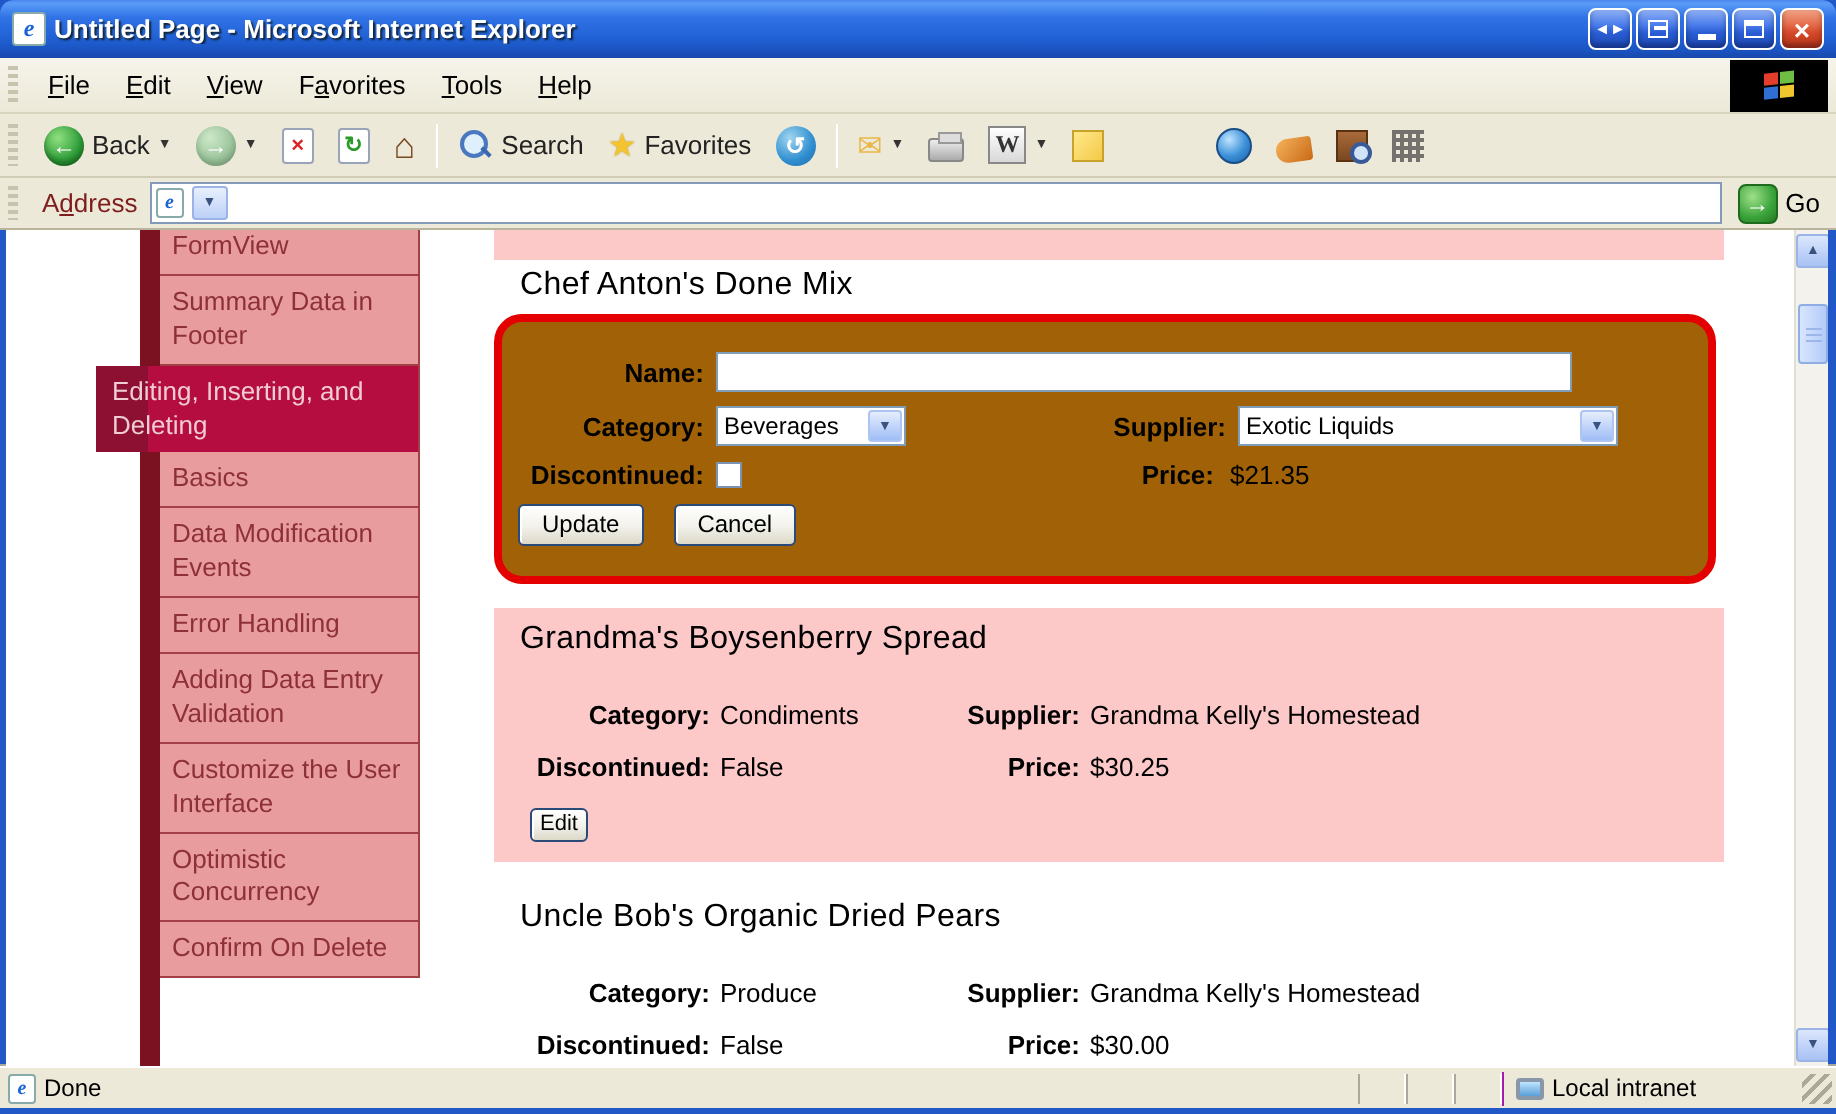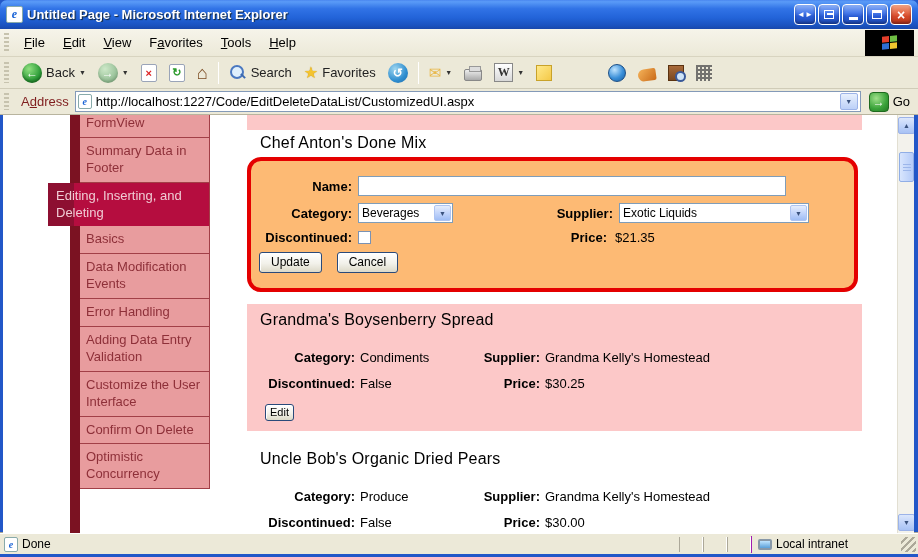--- a/index.html
+++ b/index.html
@@ -95,21 +95,21 @@
     border-bottom:1px solid #a23f47; border-right:1px solid #a23f47; cursor:pointer; }
   .nav-item.sel { position:relative; background:#b50d3f; color:#f0ccd4; margin-left:-32px; padding-left:8px;
     border-bottom:none; }
   .nav-item.sel::before { content:""; position:absolute; left:0; top:0; bottom:0; width:26px; background:#8d0f31; }
   .nav-item.sel span { position:relative; }
 
   .main { position:absolute; left:244px; top:0; width:615px; font-size:13px; }
   .pink-sliver { height:15px; background:#fcc8c8; }
   .ptitle { font-size:16px; font-weight:400; color:#000; margin:4px 0 5px 13px; letter-spacing:.2px; }
 
-  .editor-box { border:4px solid #e40000; border-radius:14px; margin-right:4px; padding:15px 8px 8px 8px; background:#fdba74; }
+  .editor-box { border:4px solid #e40000; border-radius:14px; margin-right:4px; padding:15px 8px 8px 8px; background:#a16207; }
   .frow { display:flex; align-items:center; margin-bottom:7px; }
   .lab1 { width:93px; text-align:right; font-weight:bold; margin-right:6px; white-space:nowrap; }
   .lab2 { width:160px; text-align:right; font-weight:bold; margin-right:6px; }
   .lab2.price { width:236px; }
   .txt { width:428px; height:20px; border:1px solid #7f9db9; font:12px "Liberation Sans",sans-serif; padding:0 3px; }
   .xpsel { height:20px; border:1px solid #7f9db9; background:#fff; display:flex; align-items:center; font-size:12px; padding-left:3px; }
   .xpsel .val { flex:1; white-space:nowrap; overflow:hidden; }
   .xpsel .arr { width:17px; height:16px; margin:0 1px; border:1px solid #aec4f2; border-radius:2px;
     background:linear-gradient(#e6eefc,#c6d7fb 45%,#9fbdf5); color:#3a527e; display:flex; align-items:center; justify-content:center; font-size:7px; }
   .sel-cat { width:95px; } .sel-sup { width:190px; }
@@ -256,43 +256,42 @@
     <span class="tbtn">
         <span class="gridic"></span>
       </span>
   </div>
 
   <div class="addressbar">
     <span class="grip"></span>
     <span class="addr-label"><span>A</span><span class="u">d</span><span>dress</span></span>
     <span class="addr-field">
       <span class="st-ic">e</span>
-      <span class="url">http://localhost:1227/Code/EditDeleteDataList/CustomizedUI.aspx</span>
       <span class="addr-drop">▼</span>
     </span>
     <span class="go">
       <span class="gobox">→</span>
       <span class="golabel">Go</span>
     </span>
   </div>
 
   <div class="client">
     <div class="nav-strip"></div>
 
     <div class="nav">
       <div class="nav-item"><span>FormView</span></div>
       <div class="nav-item"><span>Summary Data in Footer</span></div>
       <div class="nav-item sel"><span>Editing, Inserting, and Deleting</span></div>
       <div class="nav-item"><span>Basics</span></div>
       <div class="nav-item"><span>Data Modification Events</span></div>
       <div class="nav-item"><span>Error Handling</span></div>
       <div class="nav-item"><span>Adding Data Entry Validation</span></div>
       <div class="nav-item"><span>Customize the User Interface</span></div>
+      <div class="nav-item"><span>Optimistic Concurrency</span></div>
       <div class="nav-item"><span>Confirm On Delete</span></div>
-      <div class="nav-item"><span>Optimistic Concurrency</span></div>
     </div>
 
     <div class="main">
       <div class="pink-sliver"></div>
 
       <div class="ptitle">Chef Anton's Done Mix</div>
 
       <div class="editor-box">
         <div class="frow">
           <span class="lab1">Name:</span>

